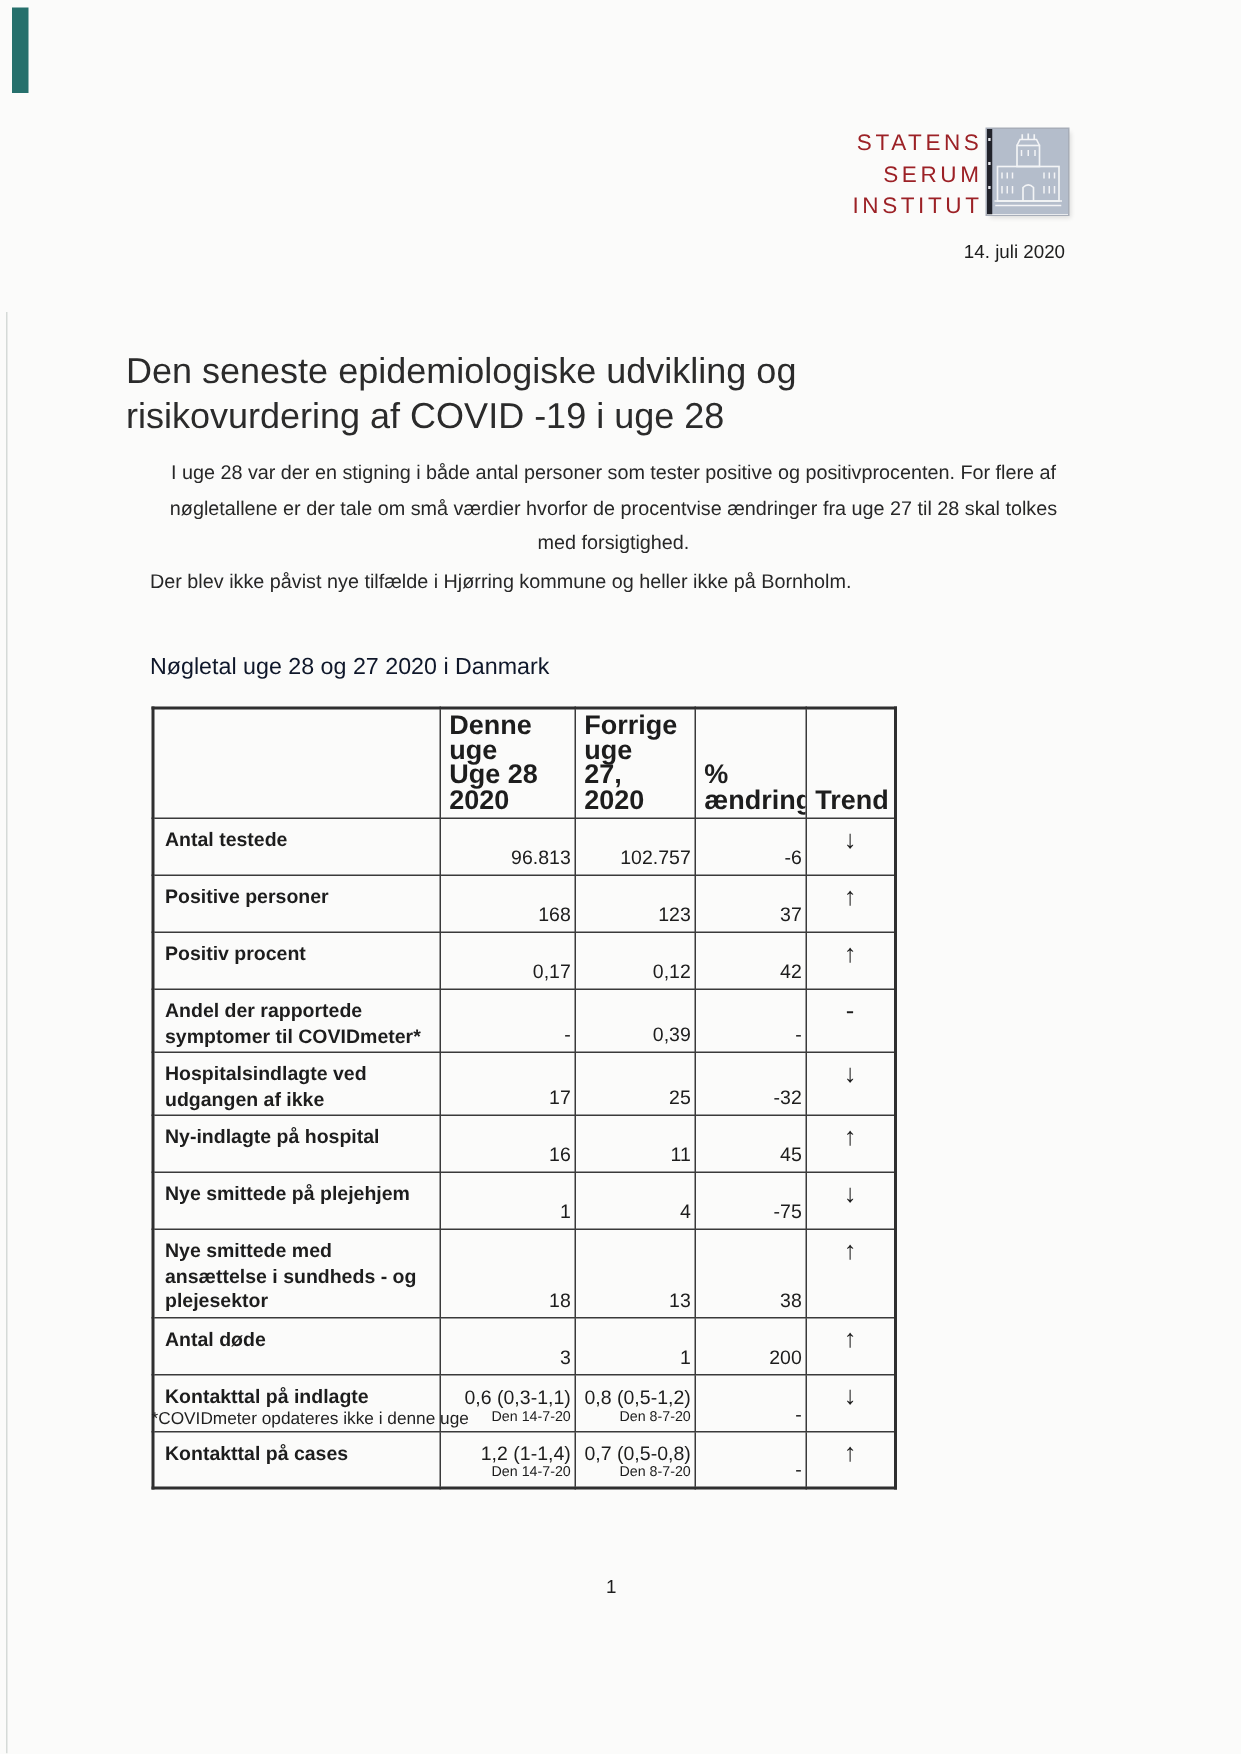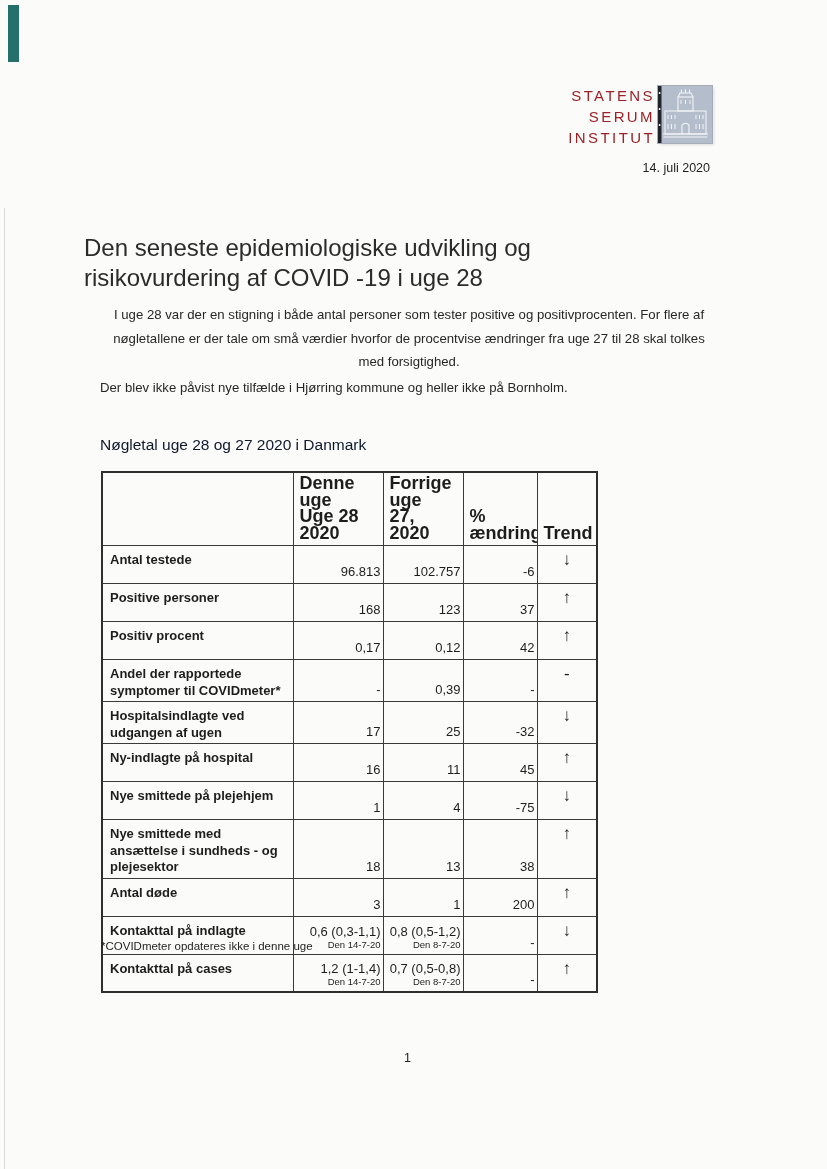--- a/index.html
+++ b/index.html
@@ -194,21 +194,21 @@
         <td class="c-trend">↑</td>
       </tr>
       <tr>
         <td class="c-label">Andel der rapportede symptomer til COVIDmeter*</td>
         <td class="c-val">-</td>
         <td class="c-val">0,39</td>
         <td class="c-val">-</td>
         <td class="c-trend">-</td>
       </tr>
       <tr>
-        <td class="c-label">Hospitalsindlagte ved udgangen af ugen</td>
+        <td class="c-label">Hospitalsindlagte ved udgangen af ikke</td>
         <td class="c-val">17</td>
         <td class="c-val">25</td>
         <td class="c-val">-32</td>
         <td class="c-trend">↓</td>
       </tr>
       <tr>
         <td class="c-label">Ny-indlagte på hospital</td>
         <td class="c-val">16</td>
         <td class="c-val">11</td>
         <td class="c-val">45</td>

